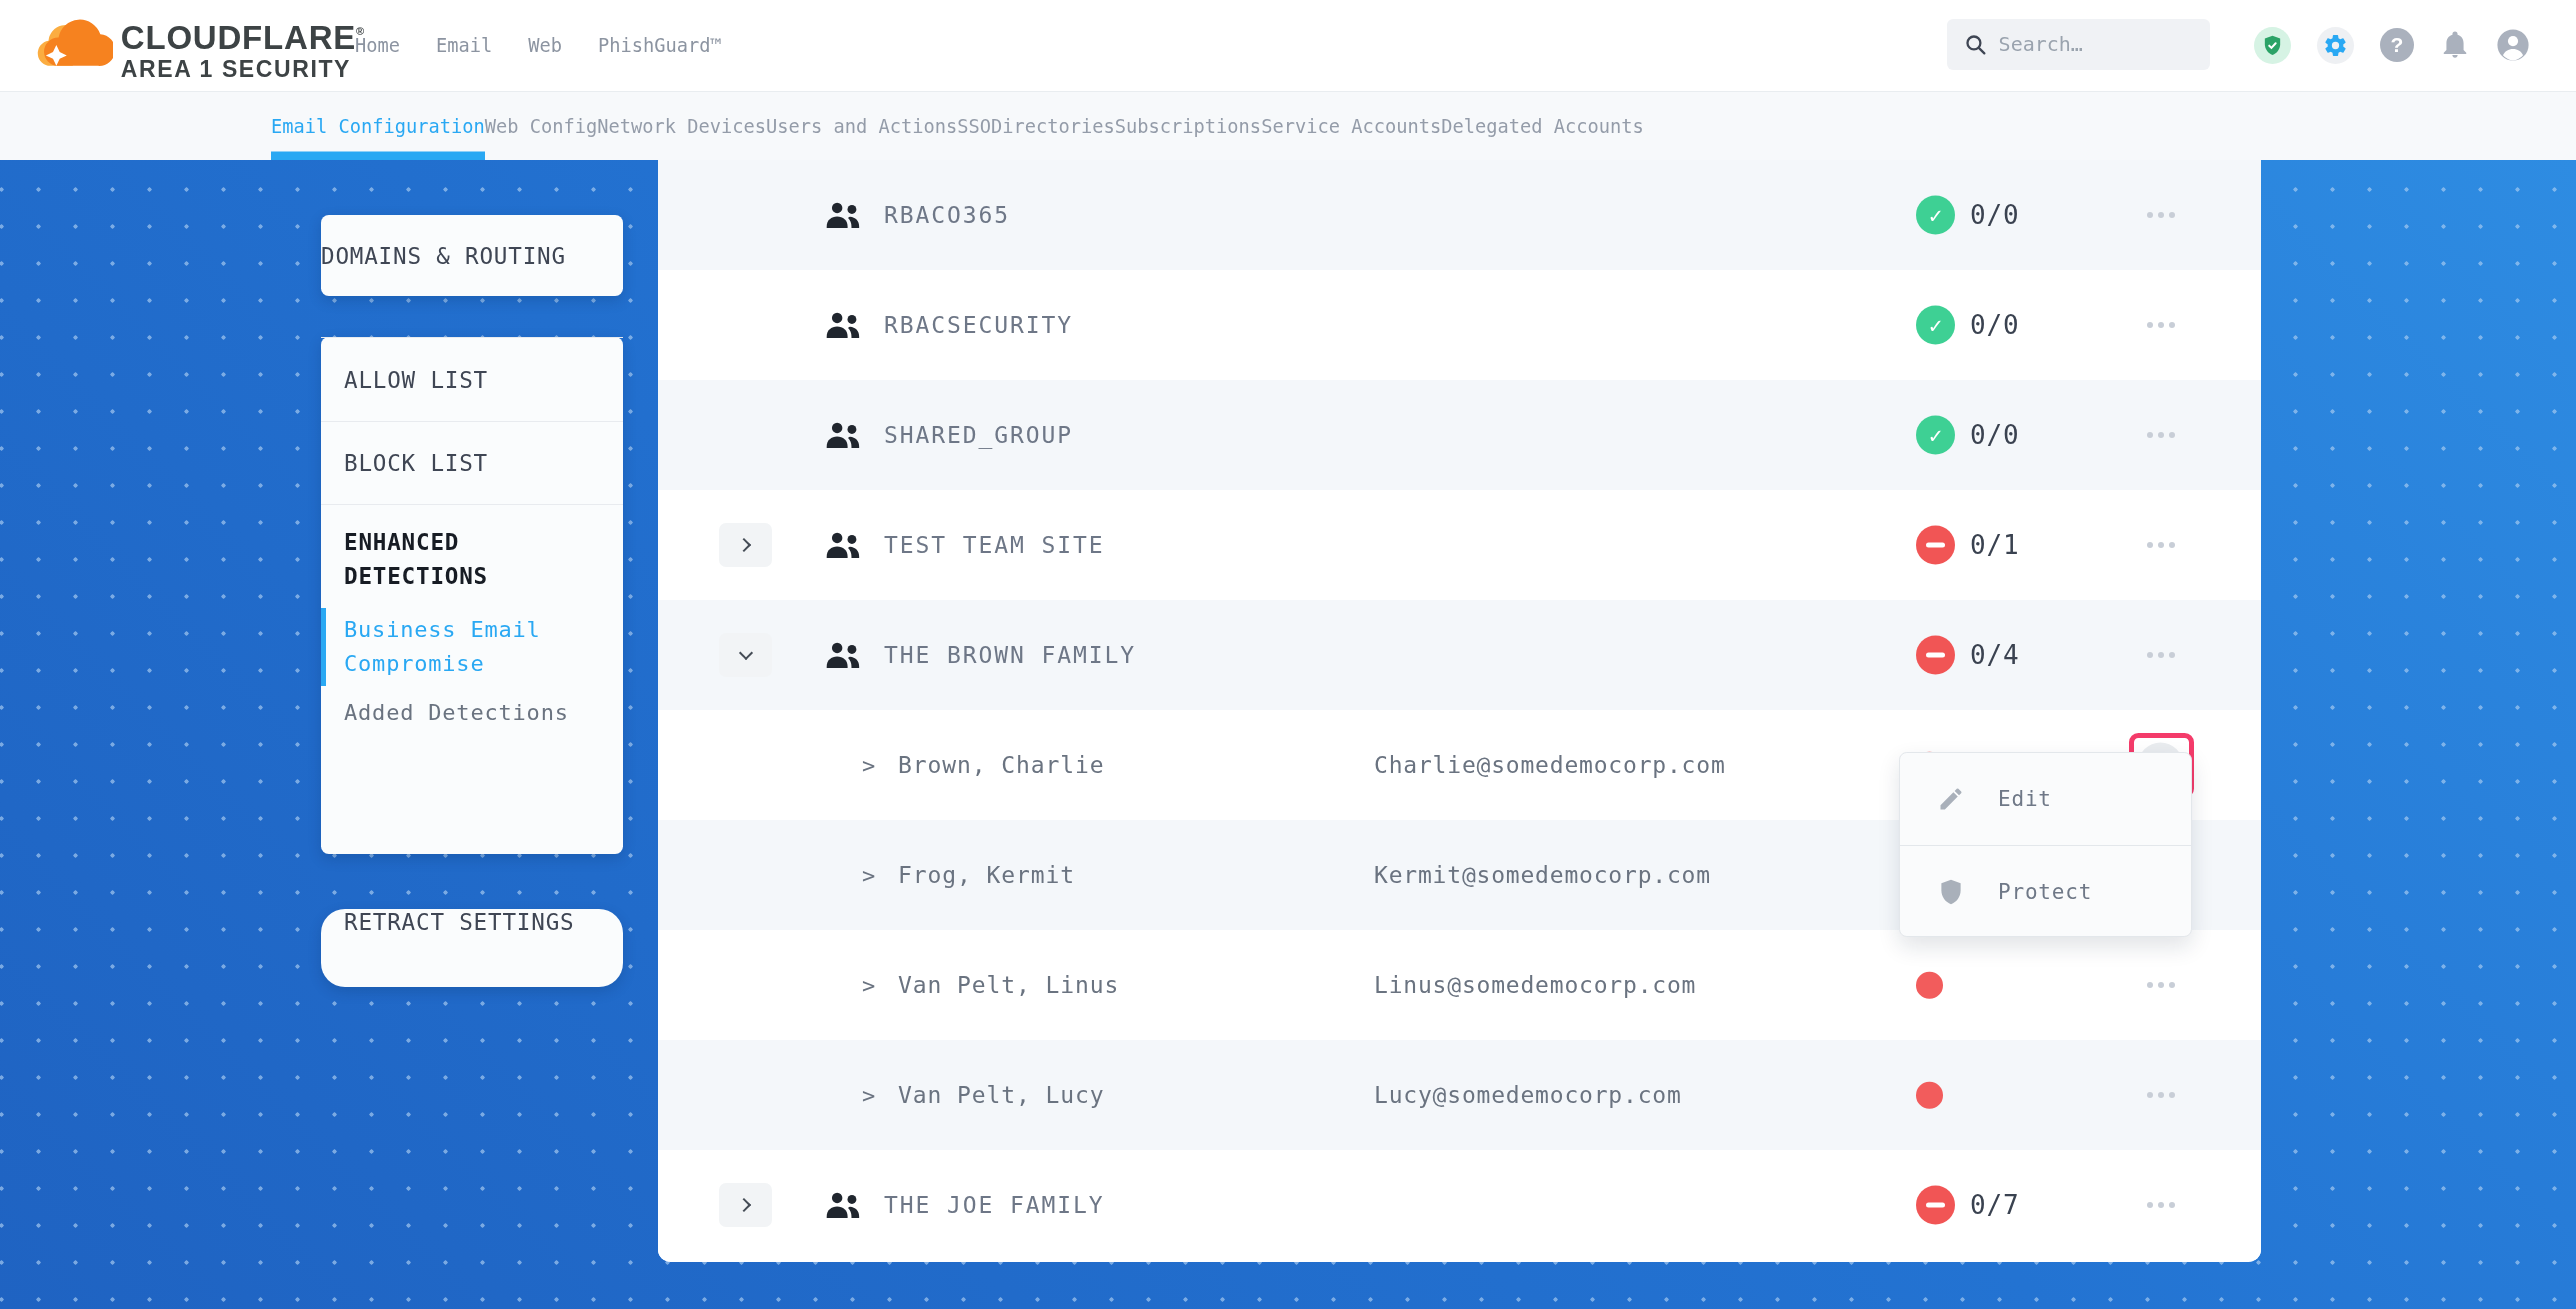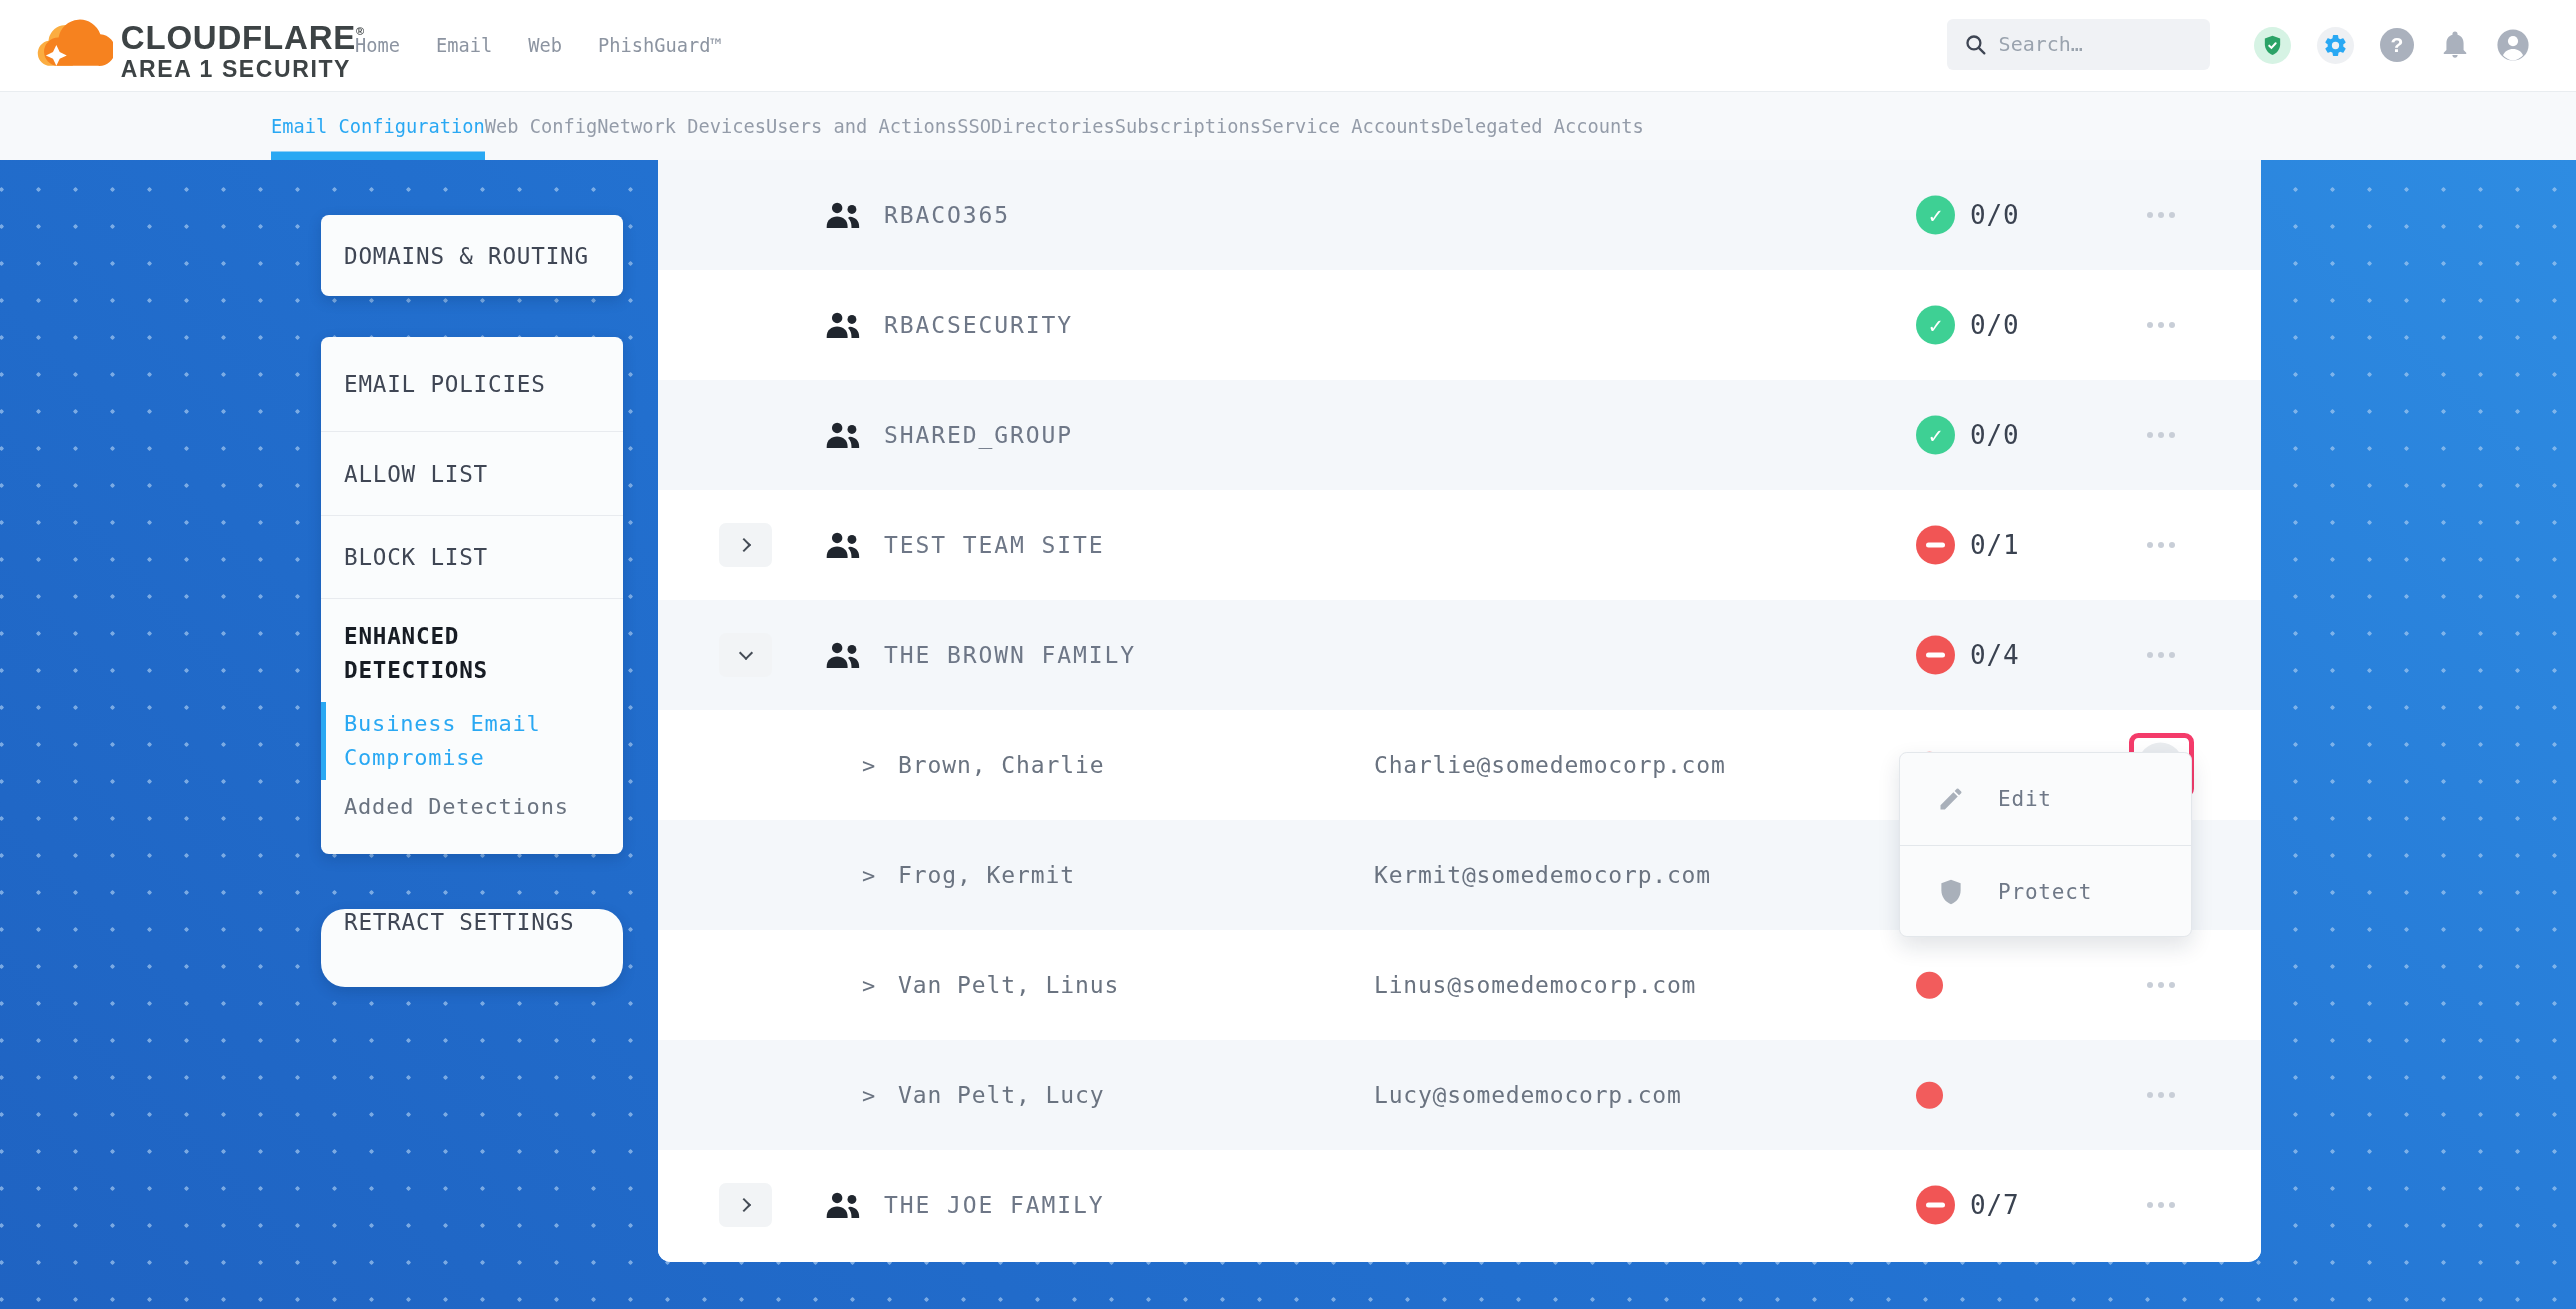--- a/index.html
+++ b/index.html
@@ -57,21 +57,21 @@
       linear-gradient(225deg, #2e8ce2 0%, #2373d2 45%, #1f63c2 100%);
     background-size: 37px 37px, 100% 100%;
     background-position: 20px 11px, 0 0;
   }
 
   
   .side-card {
     position: absolute; left: 321px; width: 302px; background: #fafcfd;
     border-radius: 7.8px; box-shadow: 0 4.7px 12.5px rgba(8, 36, 74, 0.18);
   }
-  .card-domains { top: 55px; height: 81px; display: flex; align-items: center; padding-left: 23px; }
+  .card-domains { top: 55px; height: 81px; display: flex; align-items: center; }
   .side-label { font-size: 22.6px; color: #3f4654; letter-spacing: 0.8px; cursor: pointer; }
   .card-policies { top: 177px; height: 517px; }
   .pol-sec { padding-left: 23px; display: flex; align-items: center; }
   .pol-sec1 { height: 94px; }
   .pol-sec2 { height: 84px; border-top: 0.8px solid #e8ebef; }
   .pol-sec3 { height: 83px; border-top: 0.8px solid #e8ebef; }
   .pol-sec4 { height: 255px; border-top: 0.8px solid #e8ebef; display: block; padding-top: 20px; }
   .enh-title { font-size: 22.6px; font-weight: bold; color: #171c24; line-height: 34px; letter-spacing: 0.8px; width: 249px; }
   .bec-item { position: relative; margin-top: 20px; width: 233px; cursor: pointer; }
   .bec-item::before { content: ""; position: absolute; left: -23px; top: -4.7px; bottom: -4.7px; width: 5.4px; background: #29a8f3; }
@@ -206,23 +206,20 @@
   <span class="tab">Delegated Accounts</span>
 </div>
 
 <div class="content">
 
   <div class="side-card card-domains">
     <span class="side-label">DOMAINS &amp; ROUTING</span>
   </div>
 
   <div class="side-card card-policies">
-    <div class="pol-sec pol-sec1">
-      <span class="side-label">EMAIL POLICIES</span>
-    </div>
     <div class="pol-sec pol-sec2">
       <span class="side-label">ALLOW LIST</span>
     </div>
     <div class="pol-sec pol-sec3">
       <span class="side-label">BLOCK LIST</span>
     </div>
     <div class="pol-sec pol-sec4">
       <div class="enh-title">ENHANCED DETECTIONS</div>
       <div class="bec-item">
         <div class="bec-text">Business Email Compromise</div>

